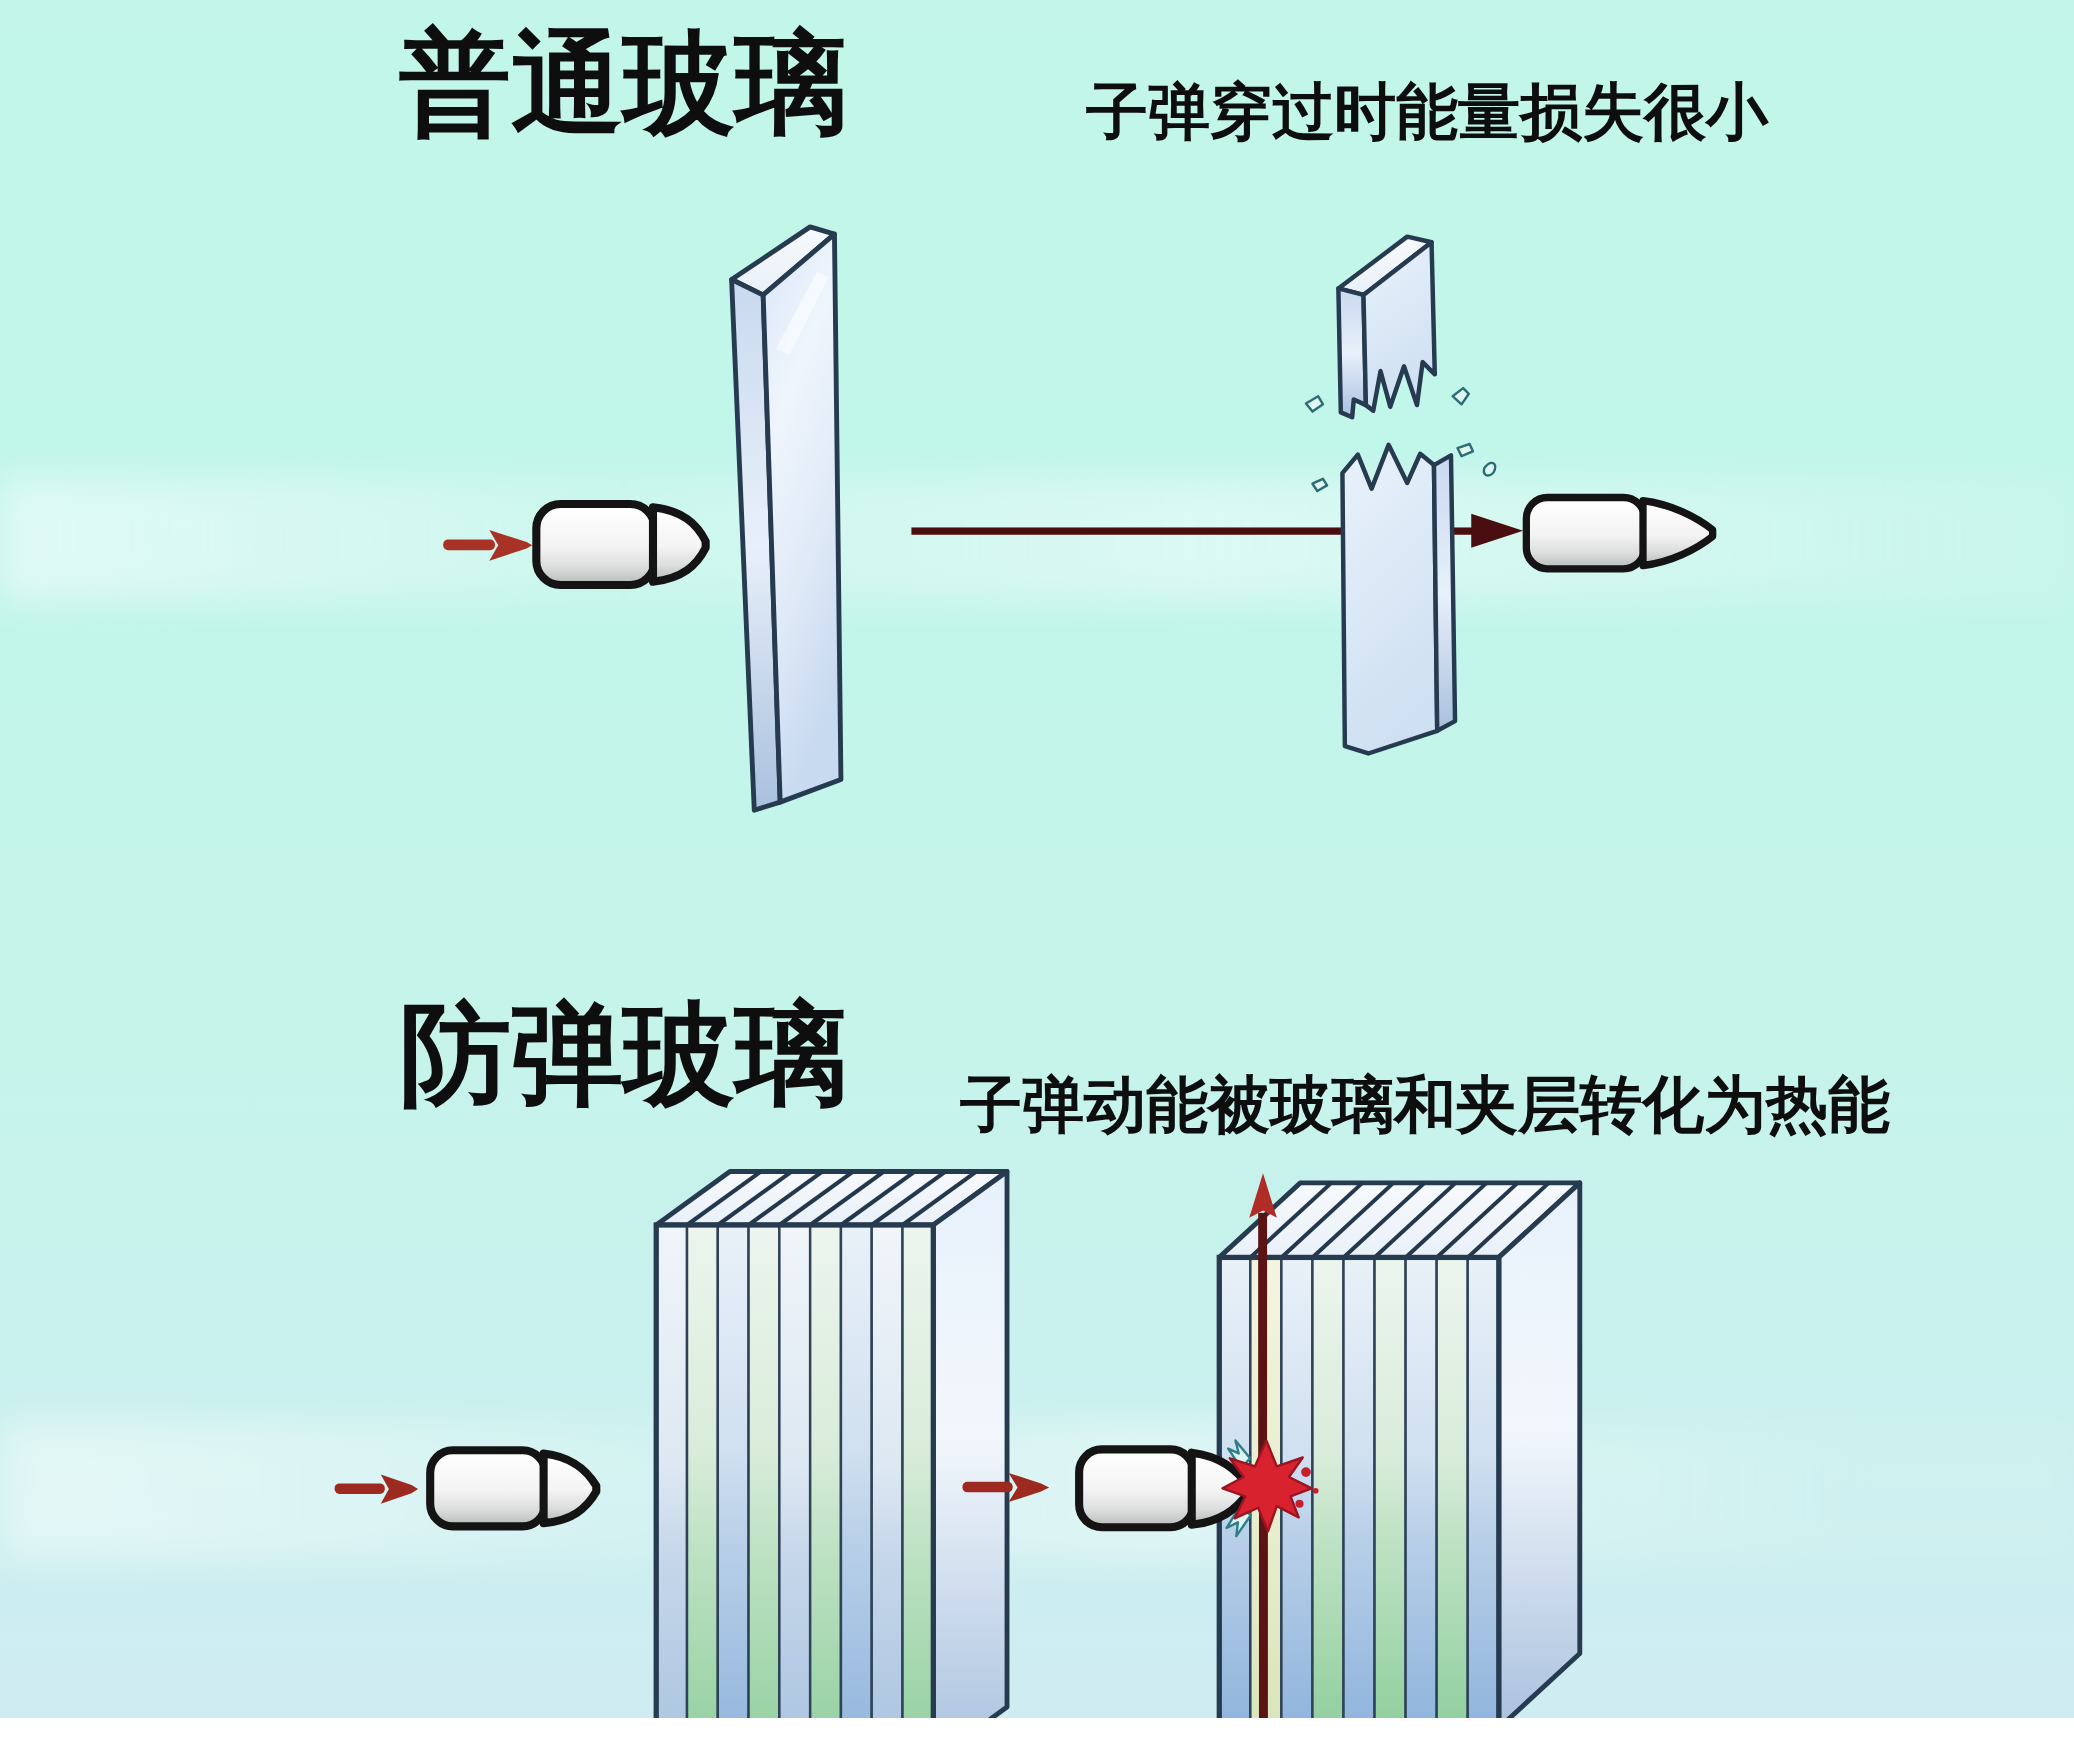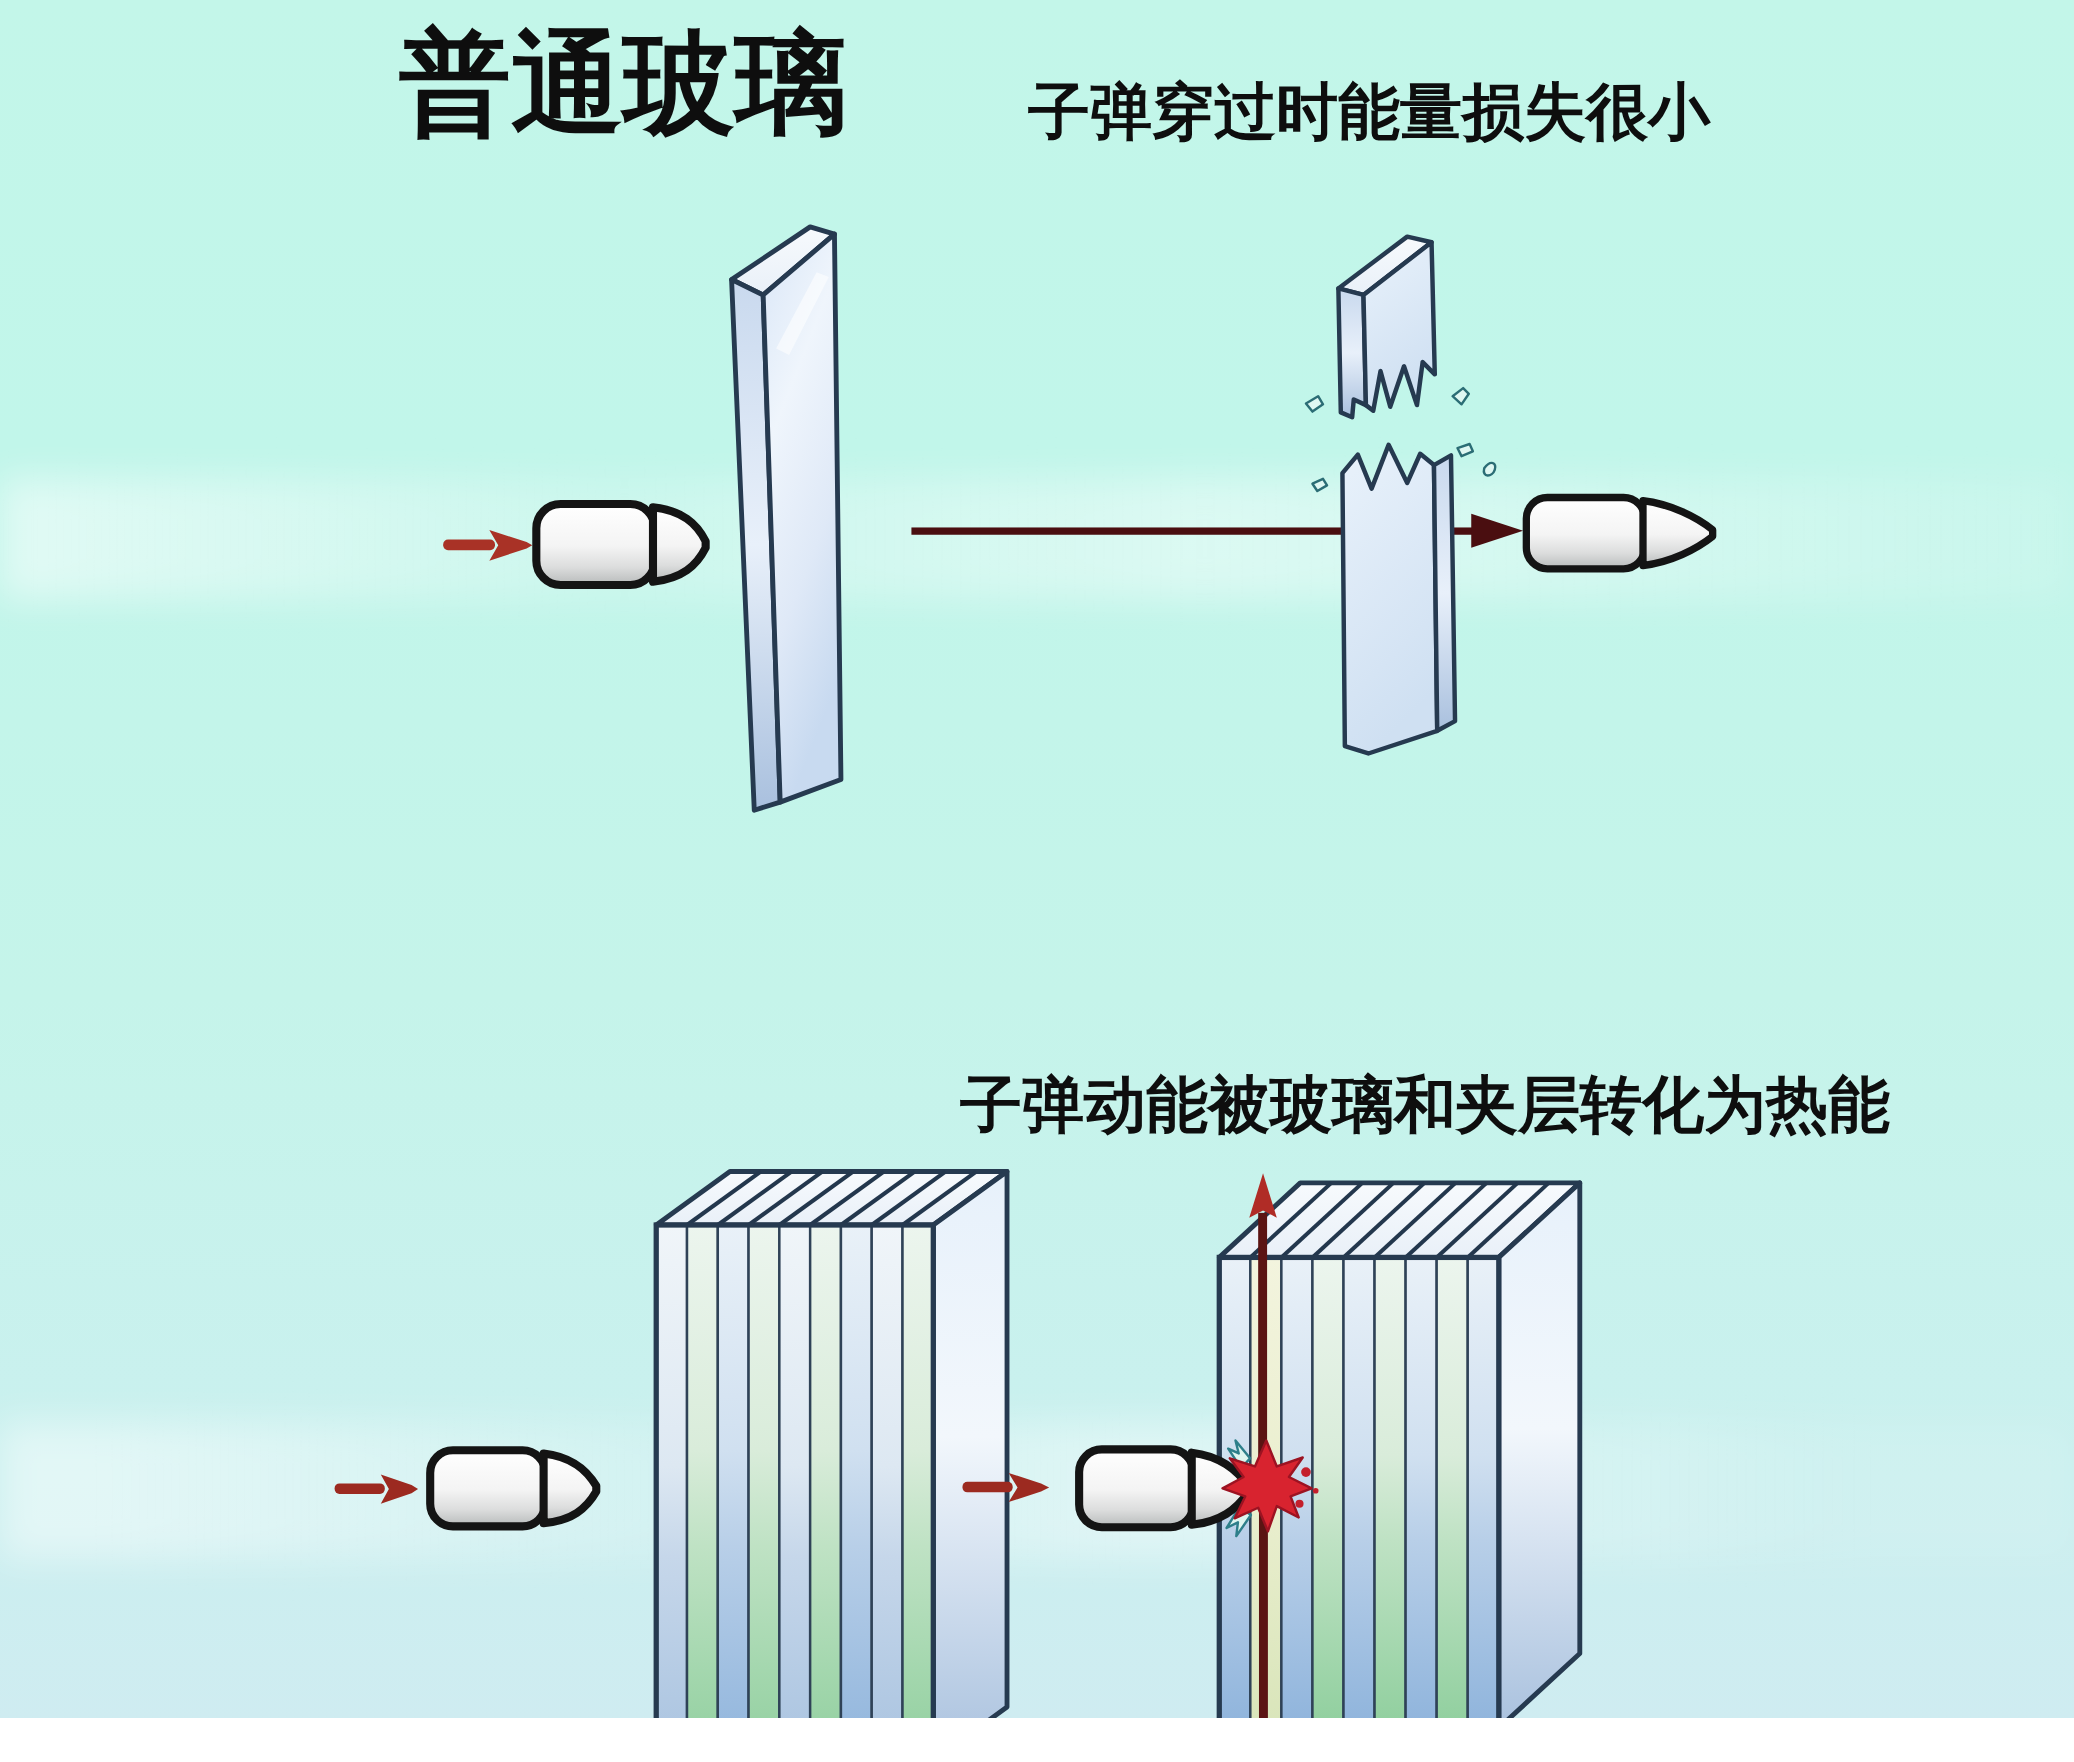--- a/index.html
+++ b/index.html
@@ -9,35 +9,36 @@
     background:linear-gradient(180deg,#c3f6e9 0%,#c1f6ea 26%,#c5f4ea 58%,#caf0ef 86%,#cfecf1 100%);
     padding-left:40px;
   }
   .glow-band{position:absolute;left:0;width:2074px;pointer-events:none;filter:blur(18px);}
   .band-top{top:478px;height:122px;background:linear-gradient(90deg,rgba(255,255,255,.50) 0%,rgba(255,255,255,.18) 30%,rgba(255,255,255,.42) 58%,rgba(255,255,255,.12) 100%);}
   .band-bottom{top:1422px;height:138px;background:linear-gradient(90deg,rgba(255,255,255,.45) 5%,rgba(255,255,255,.15) 35%,rgba(255,255,255,.40) 55%,rgba(255,255,255,.10) 90%);}
   .heading{position:absolute;color:#0e0e0e;font-weight:900;line-height:1.08;white-space:nowrap;letter-spacing:0;}
   .h-title{font-size:112px;}
   .h-caption{font-size:62px;font-weight:800;}
   #t1{left:399px;top:24px;}
-  #c1{left:1028px;top:79px;}
+  #c1{left:1086px;top:79px;}
   #t2{left:399px;top:995px;}
   #c2{left:960px;top:1039px;margin-top:33px;}
   svg{position:absolute;left:0;top:0;}
 </style>
 </head>
 <body>
 
 <div class="stage">
 
   <div class="glow-band band-top"></div>
   <div class="glow-band band-bottom"></div>
 
   <div id="t1" class="heading h-title">普通玻璃</div>
   <div id="c1" class="heading h-caption">子弹穿过时能量损失很小</div>
+  <div id="t2" class="heading h-title">防弹玻璃</div>
   <div id="c2" class="heading h-caption">子弹动能被玻璃和夹层转化为热能</div>
 
   <svg width="2074" height="1763" viewBox="0 0 2560 2176">
     <defs>
       <linearGradient id="gBullet" x1="0" y1="0" x2="0" y2="1">
         <stop offset="0" stop-color="#ffffff"></stop>
           <stop offset="0.52" stop-color="#f4f4f4"></stop>
         <stop offset="0.78" stop-color="#dcdddd"></stop>
           <stop offset="1" stop-color="#b7baba"></stop>
       </linearGradient>

